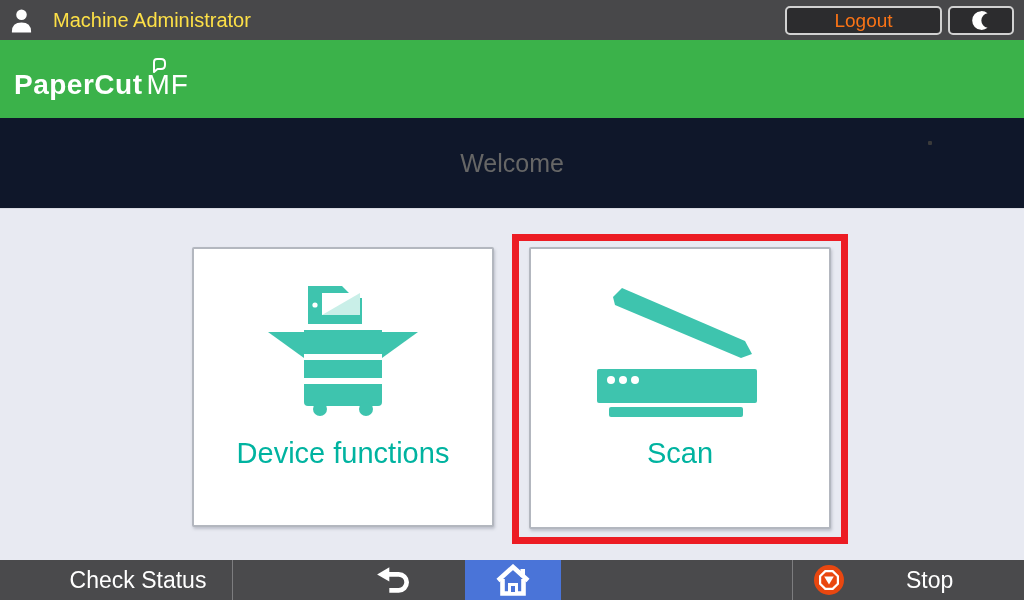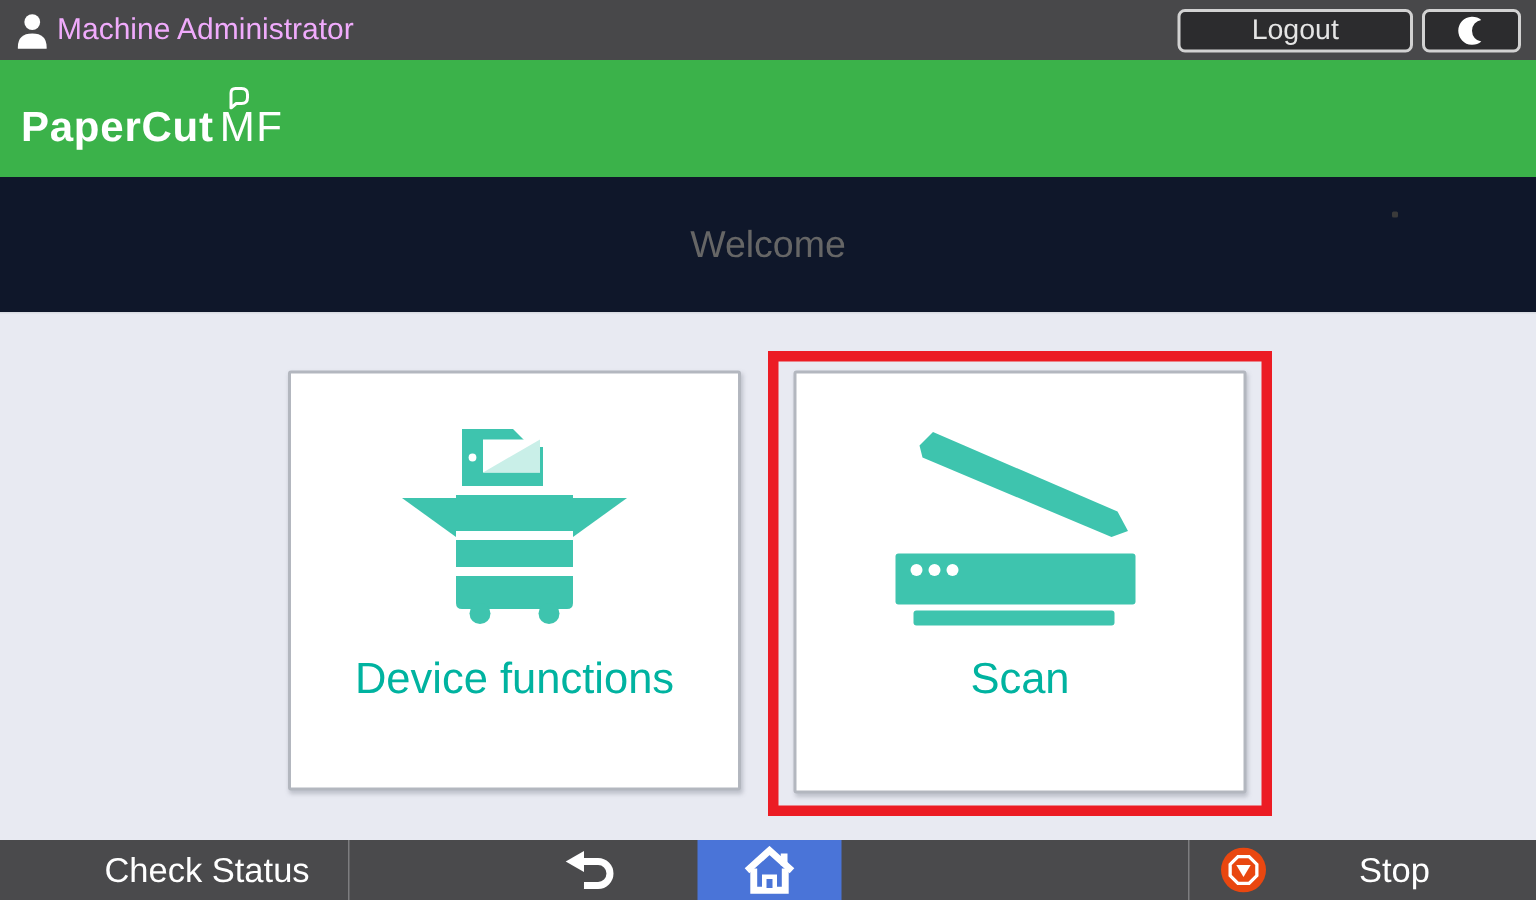--- a/index.html
+++ b/index.html
@@ -3,23 +3,23 @@
 <meta charset="utf-8">
 <style>
   * { margin:0; padding:0; box-sizing:border-box; }
   html,body { width:1024px; height:600px; overflow:hidden; }
   body { font-family:"Liberation Sans", sans-serif; position:relative; background:#fff; }
 
   
   .topbar { position:absolute; left:0; top:0; width:1024px; height:40px;
             background:#48484a; display:flex; align-items:center; }
   .user-icon { margin-left:10px; display:flex; align-items:center; }
-  .user-name { color:#f0abfc; font-size:20px; margin-left:5px; }
+  .user-name { color:#fde047; font-size:20px; margin-left:20px; }
   .tb-btn { position:absolute; top:6px; height:29px; background:#2c2c2e;
-            border:2px solid #d2d2d2; border-radius:5px; color:#e5e5e5; font-size:19px;
+            border:2px solid #d2d2d2; border-radius:5px; color:#f97316; font-size:19px;
             display:flex; align-items:center; justify-content:center; cursor:pointer; }
   .logout-btn { right:82px; width:157px; }
   .sleep-btn { right:10px; width:66px; }
 
   
   .banner { position:absolute; left:0; top:40px; width:1024px; height:78px; background:#3bb24a;padding-left:38px; }
   .brand { position:absolute; left:14px; top:29px; color:#fff; font-size:28px; white-space:nowrap; }
   .brand .b1 { font-weight:bold; letter-spacing:.5px; }
   .brand .b2 { font-weight:normal; letter-spacing:1px; margin-left:4px; }
   .brand-glyph { position:absolute; left:151px; top:17px; }

